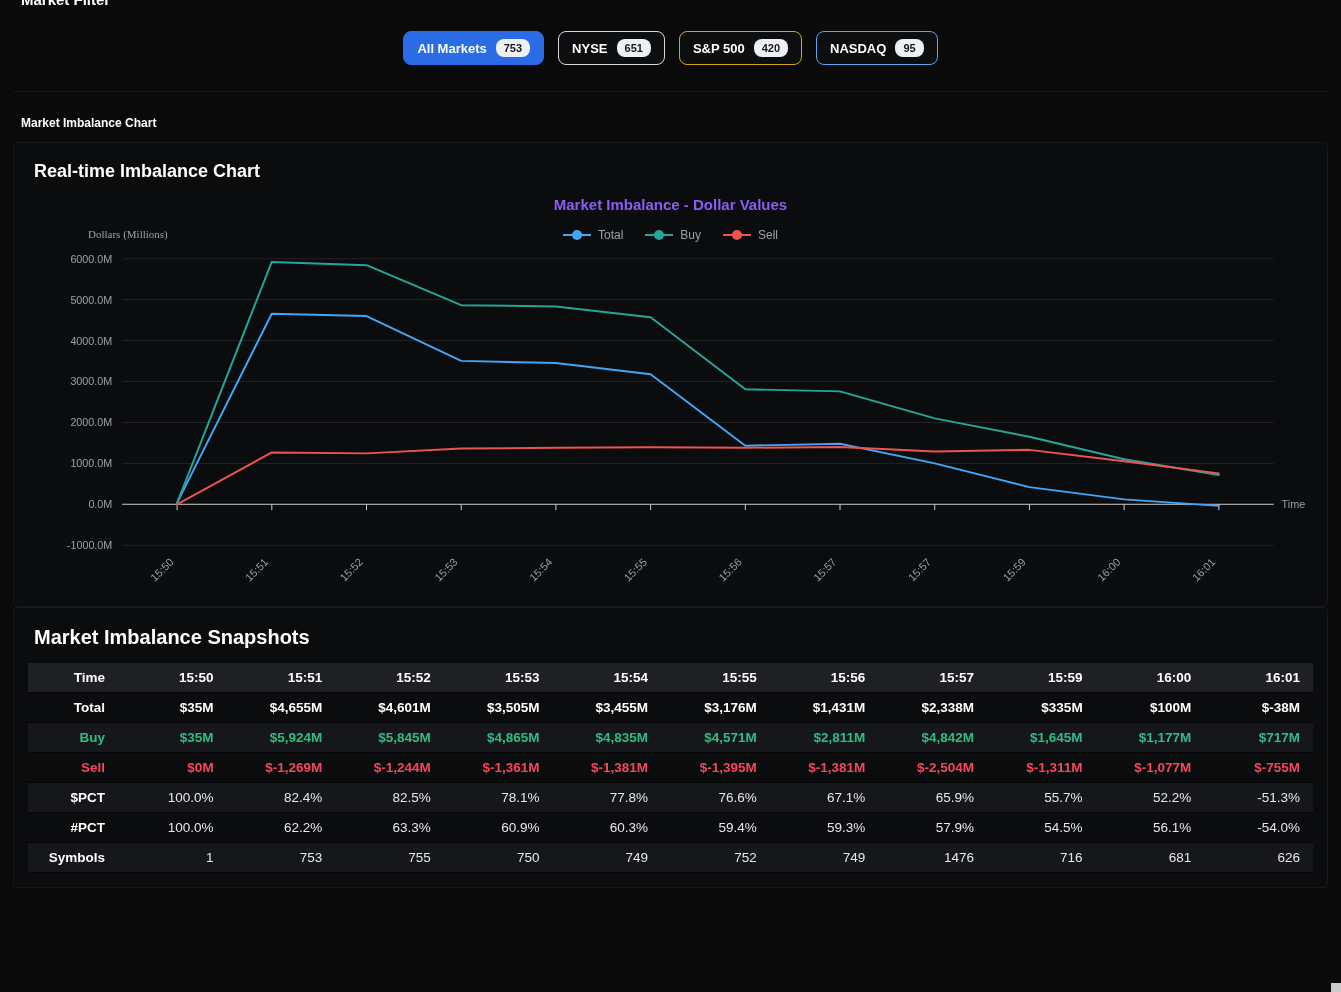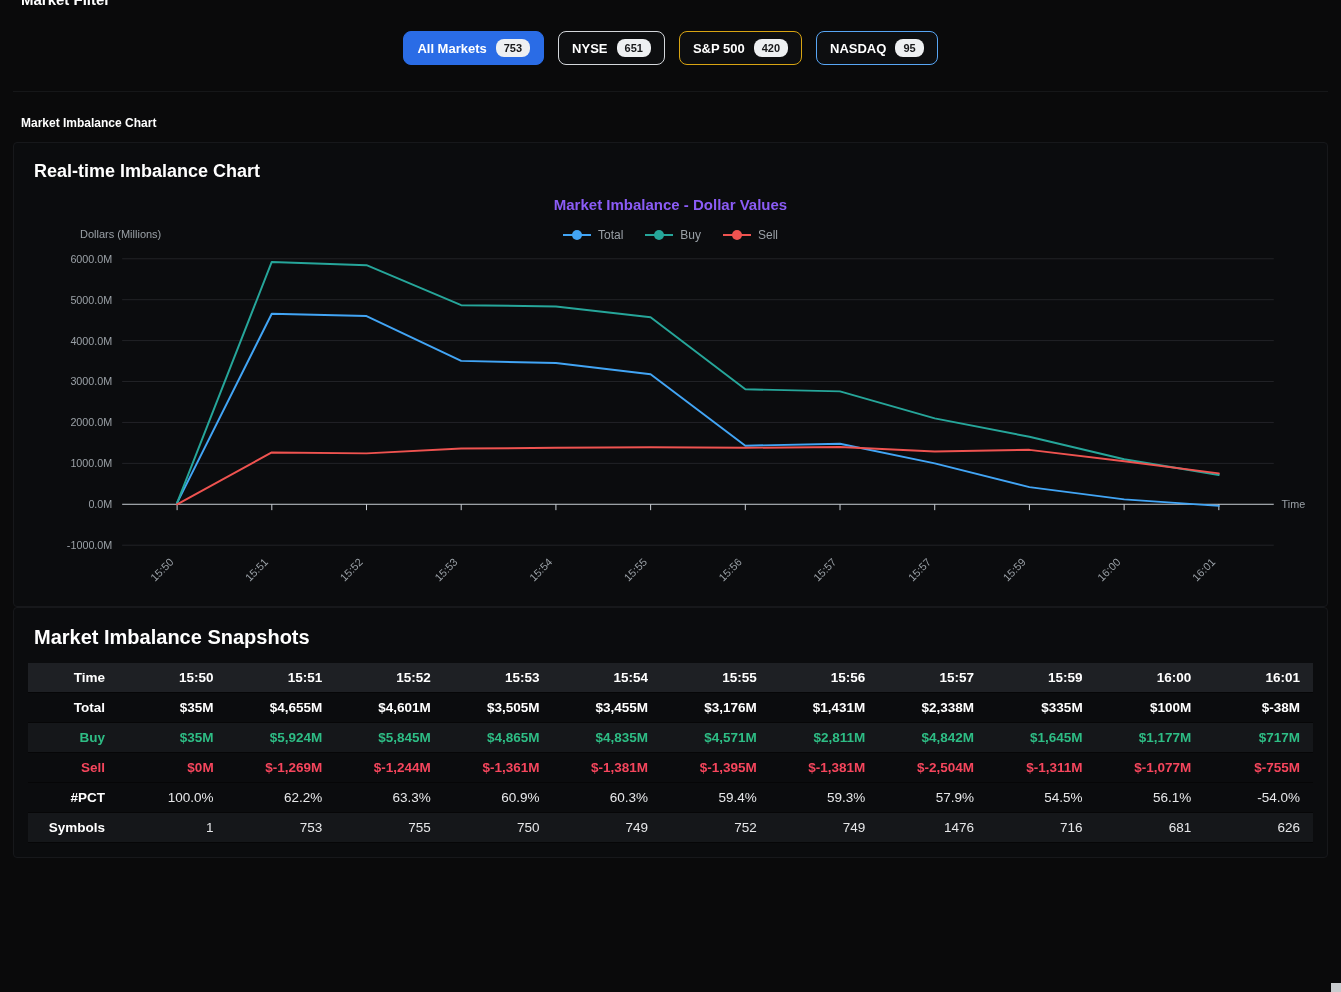--- a/index.html
+++ b/index.html
@@ -37,21 +37,21 @@
   .panel {
     background: #0b0c0e; border: 1px solid #17181b; border-radius: 4px;
     padding: 16px 14px 14px;
   }
   .panel-title { font-size: 18px; font-weight: 700; margin: 2px 0 14px 6px; }
   .panel-title.small { font-size: 20px; }
 
   
   .chart-title { text-align: center; color: #8b5cf6; font-size: 15px; font-weight: 700; margin-bottom: 12px; }
   .legend-row { position: relative; height: 20px; margin-bottom: 2px; }
-  .y-axis-title { position: absolute; left: 52px; top: 3px; font-size: 11px; color: #9aa0a6; }
+  .y-axis-title { position: absolute; left: 60px; top: 3px; font-size: 11px; color: #9aa0a6; font-family: Liberation Serif, serif; }
   .chart-legend { display: flex; justify-content: center; gap: 22px; align-items: center; height: 100%; }
   .legend-item { display: inline-flex; align-items: center; gap: 7px; cursor: pointer; }
   .legend-mark { position: relative; display: inline-block; width: 28px; height: 2px; }
   .legend-dot { position: absolute; left: 50%; top: 50%; transform: translate(-50%,-50%); width: 10px; height: 10px; border-radius: 50%; }
   .legend-label { font-size: 12px; color: #9aa0a6; }
   .chart-svg { display: block; width: 100%; height: auto; }
   svg text { font-family: "Liberation Sans", sans-serif; }
 
   
   table.snapshots { width: 100%; border-collapse: collapse; table-layout: fixed; font-size: 13.5px; }
@@ -231,20 +231,34 @@
             <td>$-1,244M</td>
             <td>$-1,361M</td>
             <td>$-1,381M</td>
             <td>$-1,395M</td>
             <td>$-1,381M</td>
             <td>$-2,504M</td>
             <td>$-1,311M</td>
             <td>$-1,077M</td>
             <td>$-755M</td>
           </tr>
+          <tr class="r-white alt">
+            <th class="rowlabel">$PCT</th>
+            <td>100.0%</td>
+            <td>82.4%</td>
+            <td>82.5%</td>
+            <td>78.1%</td>
+            <td>77.8%</td>
+            <td>76.6%</td>
+            <td>67.1%</td>
+            <td>65.9%</td>
+            <td>55.7%</td>
+            <td>52.2%</td>
+            <td>-51.3%</td>
+          </tr>
           <tr class="r-white">
             <th class="rowlabel">#PCT</th>
             <td>100.0%</td>
             <td>62.2%</td>
             <td>63.3%</td>
             <td>60.9%</td>
             <td>60.3%</td>
             <td>59.4%</td>
             <td>59.3%</td>
             <td>57.9%</td>

